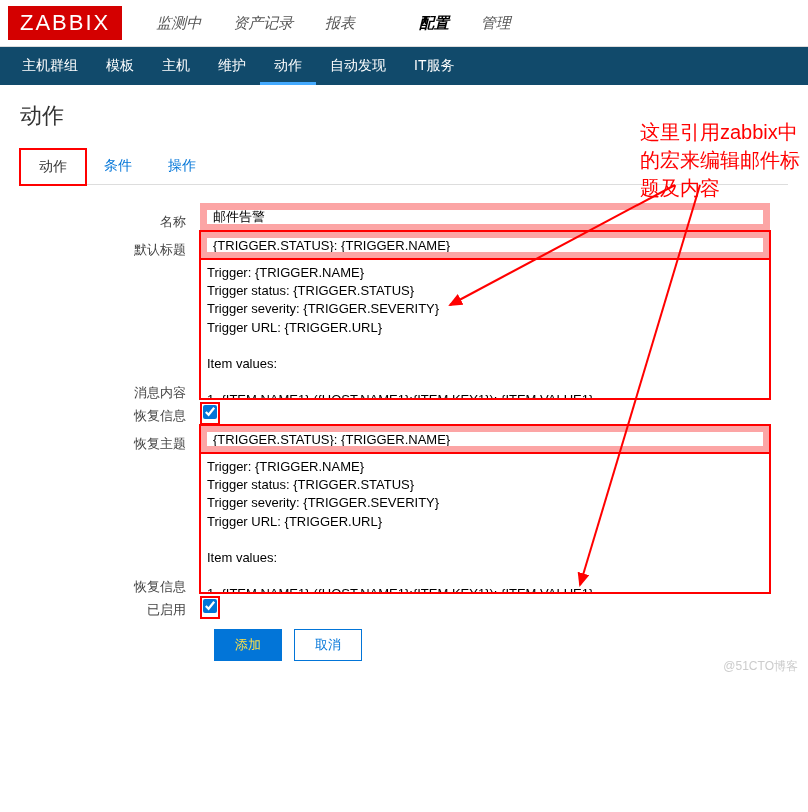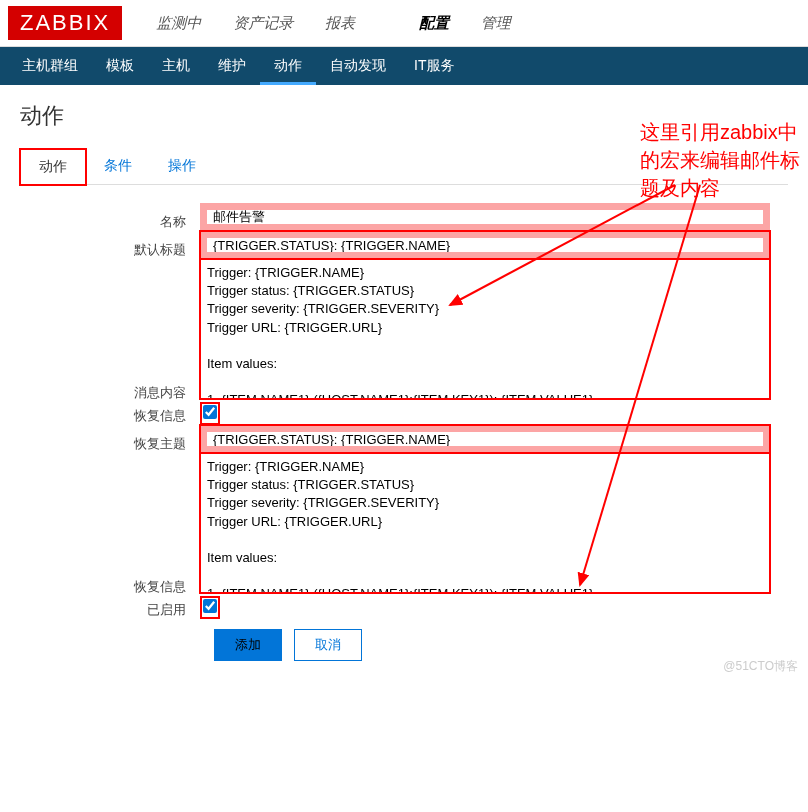--- a/index.html
+++ b/index.html
@@ -17,21 +17,21 @@
   .tabs a { color: #0275d8; text-decoration: none; padding: 8px 18px; font-size: 14px; }
   .tabs a.active { color: #333; border: 1px solid #ddd; border-bottom: 1px solid #fff; margin-bottom: -1px; background: #fff; }
   .form-row { display: flex; align-items: flex-end; }
   .form-label { width: 180px; text-align: right; padding-right: 14px; padding-top: 5px; color: #444; font-size: 13px; }
   .form-field { flex: 1; }
   .text-input { width: 570px; height: 28px; border: 7px solid #fca5a5; padding: 2px 6px; font-size: 13px; font-family: inherit; }
   .textarea { width: 570px; height: 140px; border: 1px solid #bbb; padding: 4px 6px; font-size: 13px; font-family: inherit; line-height: 1.4; resize: none; overflow-y: scroll; }
   .checkbox { width: 14px; height: 14px; accent-color: #0275d8; }
   .btn-row { margin-left: 194px; margin-top: 10px; }
   .btn { padding: 6px 20px; font-size: 13px; border: 1px solid #0275d8; cursor: pointer; margin-right: 8px; }
-  .btn-primary { background: #0275d8; color: #000000; font-family: Liberation Serif, serif; }
+  .btn-primary { background: #0275d8; color: #fde047; font-family: Liberation Serif, serif; }
   .btn-secondary { background: #fff; color: #0275d8; }
   .hl-red { outline: 2px solid #ff0000; outline-offset: -1px; }
   .hl-red-box { border: 2px solid #ff0000; padding: 1px; display: inline-block; }
   .annotation { position: absolute; color: #ff0000; font-size: 20px; line-height: 1.4; text-align: left; }
   .watermark { position: absolute; bottom: 6px; right: 10px; color: #ccc; font-size: 12px; }
   svg.arrows { position: absolute; top: 0; left: 0; pointer-events: none; }
 </style>
 </head>
 <body>
 

